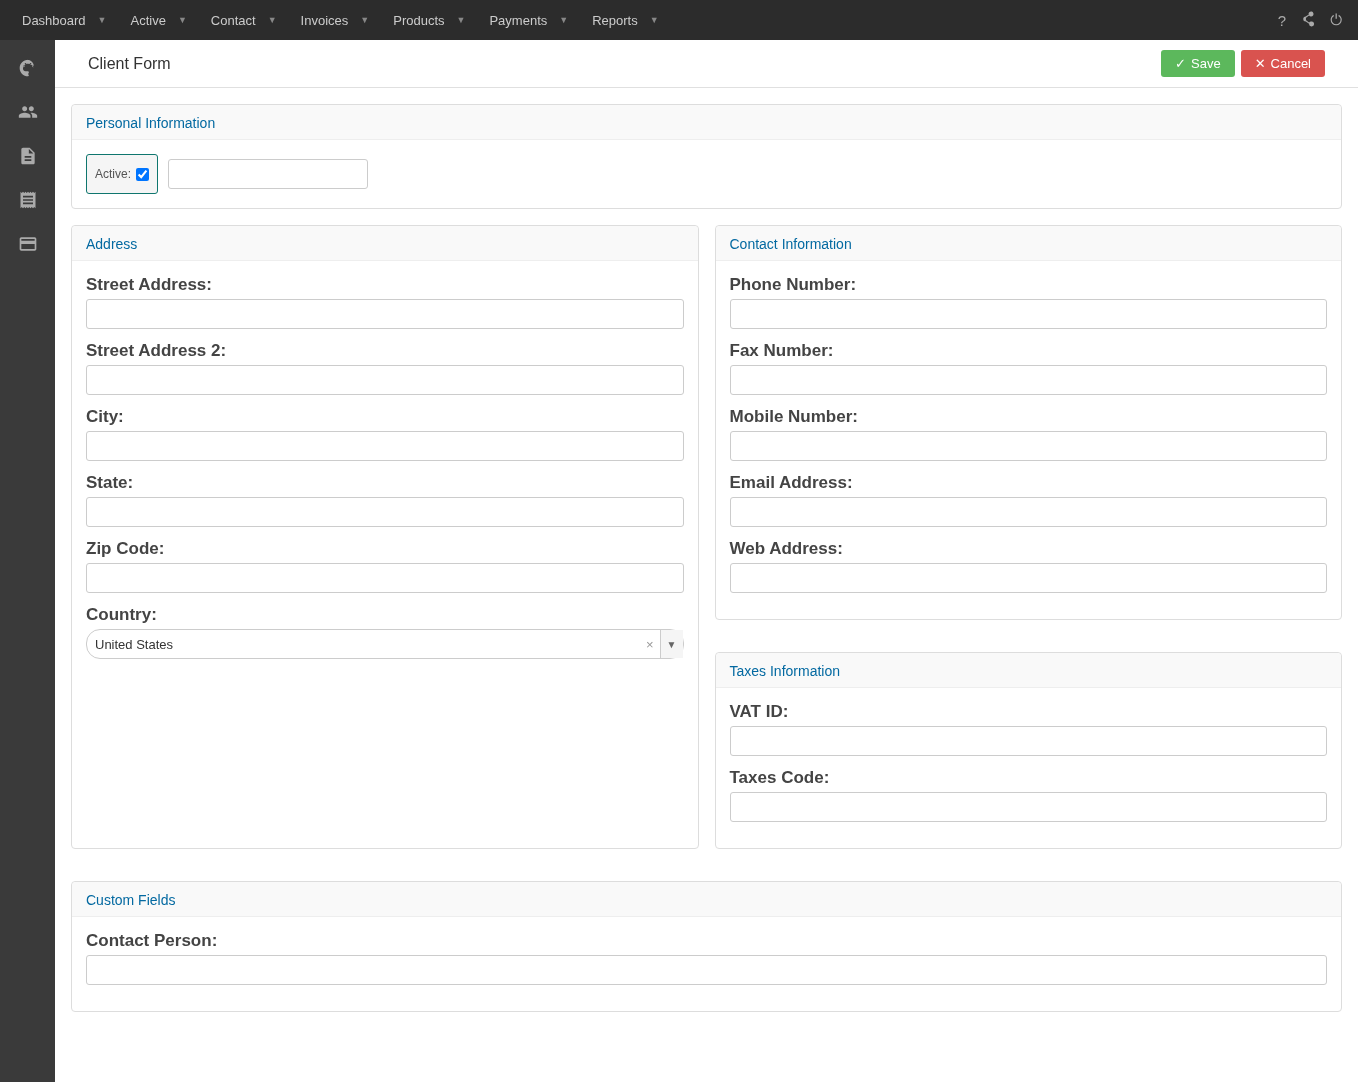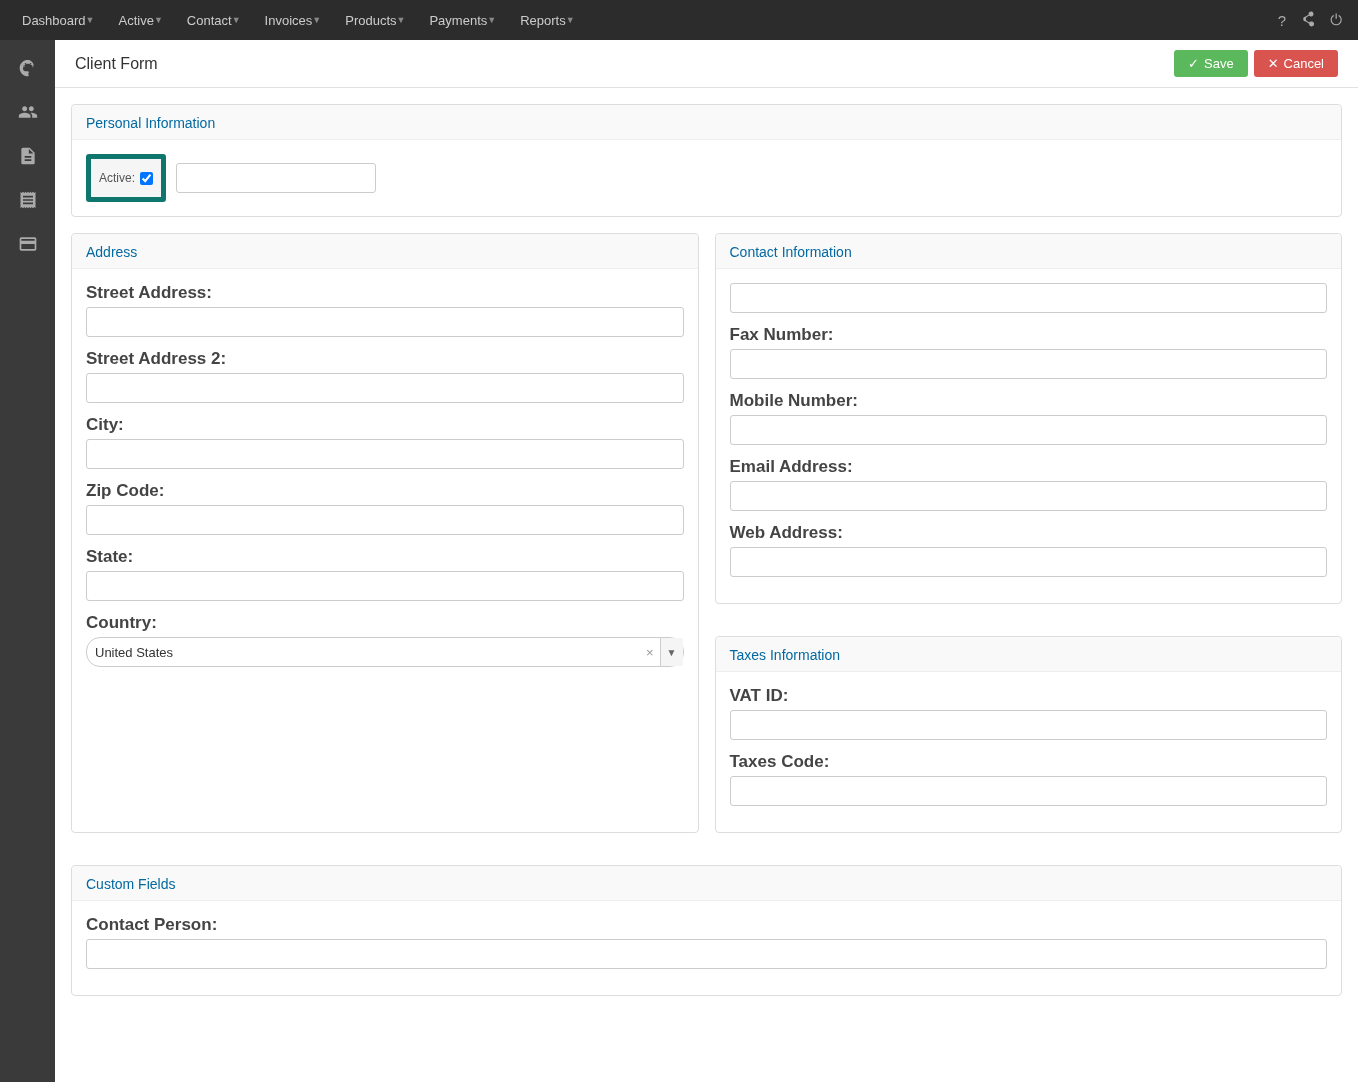--- a/index.html
+++ b/index.html
@@ -18,21 +18,21 @@
     .top-nav-left {
       display: flex;
       align-items: center;
       gap: 0;
     }
     .nav-item {
       padding: 0 12px;
       height: 24px;
       display: flex;
       align-items: center;
-      gap: 0;
+      gap: 12px;
       color: #ccc;
       cursor: pointer;
       font-size: 13px;
       white-space: nowrap;
       justify-content: space-between;
     }
     .nav-chevron {
       font-size: 9px;
       color: #888;
     }
@@ -82,21 +82,21 @@
       overflow-y: auto;
       background: #fff;
       padding: 0;
     }
 
     
     .page-header {
       display: flex;
       align-items: center;
       justify-content: space-between;
-      padding: 10px 20px;
+      padding: 10px 33px;
       background: #fff;
       border-bottom: 1px solid #e0e0e0;
     }
     .page-title {
       font-size: 16px;
       font-weight: normal;
       color: #333;
     }
     .header-actions {
       display: flex;
@@ -155,21 +155,21 @@
     
     .personal-row {
       display: flex;
       align-items: center;
       gap: 10px;
     }
     .active-badge {
       display: flex;
       align-items: center;
       gap: 5px;
-      border: 5px solid #0f766e;
+      border: 1px solid #0f766e;
       padding: 12px 8px;
       border-radius: 3px;
       background: #f5f5f5;
       font-size: 12px;
       color: #555;
       white-space: nowrap;
     }
     .active-badge input[type="checkbox"] {
       cursor: pointer;
     }
@@ -377,26 +377,26 @@
               <label class="field-label">Street Address 2:</label>
               <input type="text" class="field-input" value="" style="">
             </div>
 
             <div class="field-group">
               <label class="field-label">City:</label>
               <input type="text" class="field-input" value="" style="">
             </div>
 
             <div class="field-group">
+              <label class="field-label">State:</label>
+              <input type="text" class="field-input" value="" style="">
+            </div>
+
+            <div class="field-group">
               <label class="field-label">Zip Code:</label>
-              <input type="text" class="field-input" value="" style="">
-            </div>
-
-            <div class="field-group">
-              <label class="field-label">State:</label>
               <input type="text" class="field-input" value="" style="">
             </div>
 
             <div class="field-group">
               <label class="field-label">Country:</label>
               <div class="country-select-wrap">
                 <span class="country-select-text">United States</span>
                 <span class="country-select-clear">×</span>
                 <span class="country-select-arrow">▼</span>
               </div>
@@ -405,20 +405,21 @@
           </div>
         </div>
 
         <div class="right-col">
 
           <div class="section-panel">
             <div class="section-title">Contact Information</div>
             <div class="section-body">
 
               <div class="field-group">
+                <label class="field-label">Phone Number:</label>
                 <input type="text" class="field-input" value="" style="">
               </div>
 
               <div class="field-group">
                 <label class="field-label">Fax Number:</label>
                 <input type="text" class="field-input" value="" style="">
               </div>
 
               <div class="field-group">
                 <label class="field-label">Mobile Number:</label>

